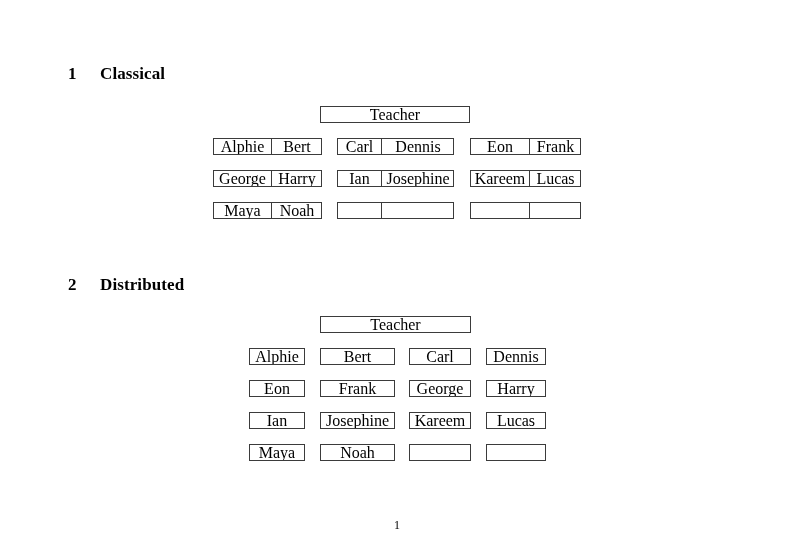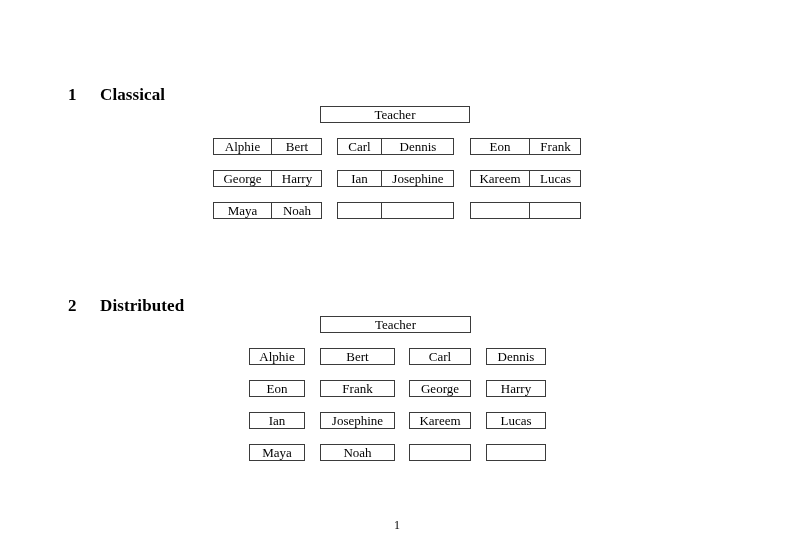--- a/index.html
+++ b/index.html
@@ -33,21 +33,20 @@
     font-size: 17px;
     letter-spacing: 0.1px;
     white-space: nowrap;
   }
   .section-heading .sec-num {
     width: 32px;
     flex: none;
   }
   .section-heading .sec-title {
     flex: none;
-    margin-top: 21px;
   }
 
   #heading-classical   { left: 68px; top: 64px; }
   #heading-distributed { left: 68px; top: 275px; }
 
   
   .figure {
     position: absolute;
   }
   #figure-classical   { left: 0; top: 106px; width: 794px; }
@@ -68,21 +67,21 @@
     display: flex;
     align-items: stretch;
     background: #ffffff;
   }
 
   .cell {
     flex: none;
     display: flex;
     align-items: center;
     justify-content: center;
-    font-size: 13px;
+    font-size: 16px;
     line-height: 1;
     white-space: nowrap;
     box-sizing: border-box;
     overflow: hidden;
   }
   .cell + .cell {
     border-left: 1px solid #3b3b3b;
   }
   .cell.empty { color: transparent; }
 

